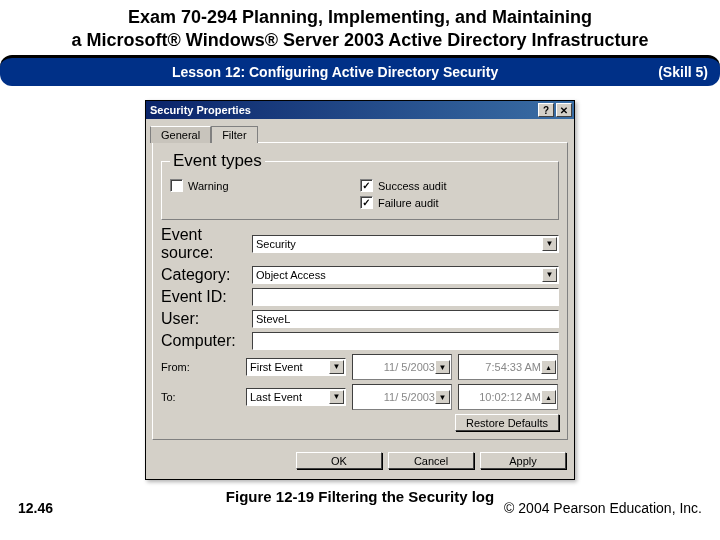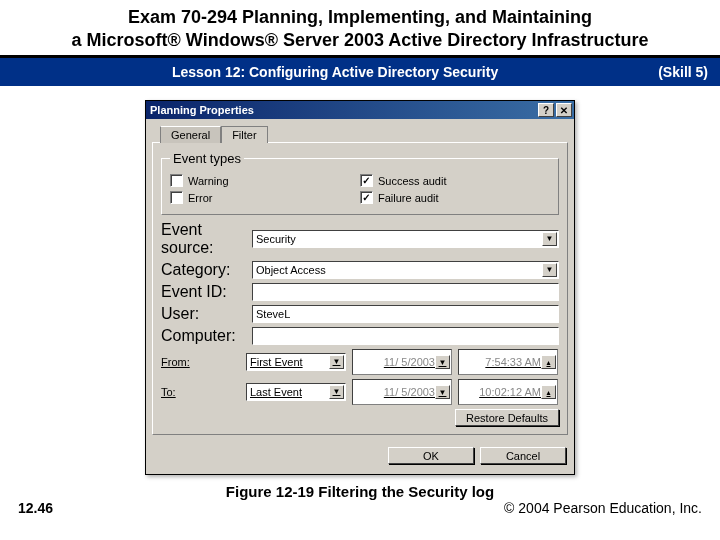--- a/index.html
+++ b/index.html
@@ -19,20 +19,21 @@
   .blue-bar {
     background: #003087;
     color: #fff;
     border-top: 3px solid #000;
     padding: 6px 12px;
     display: flex;
     justify-content: space-between;
     align-items: center;
     font-size: 14px;
     font-weight: bold;
+    border-radius: 12px;
   }
   .lesson { flex: 1; text-align: center; }
   .skill { }
   .dialog-wrap {
     display: flex;
     justify-content: center;
     padding: 14px 0 6px;
   }
   
   .win-dialog {
@@ -57,21 +58,21 @@
   .tb-btn {
     width: 16px; height: 14px;
     background: #D4D0C8;
     border: 1px solid #fff;
     border-right-color:#404040; border-bottom-color:#404040;
     margin-left: 2px;
     display:flex;align-items:center;justify-content:center;
     font-size:10px; color:#000; font-family: Arial;
   }
   .tabs {
-    display:flex; gap:0; padding:6px 14px 0;
+    display:flex; gap:0; padding:6px 4px 0;
   }
   .tab {
     padding: 2px 10px;
     border:1px solid #808080;
     border-bottom:none;
     background:#D4D0C8;
     font-size:11px;
     position:relative;
     top:1px;
   }
@@ -83,21 +84,21 @@
     border-top-color:#fff; border-left-color:#fff;
     padding:8px;
     background:#D4D0C8;
   }
   fieldset.group {
     border:1px solid #808080;
     border-top-color:#fff; border-left-color:#fff;
     padding:6px 8px 8px;
     margin:0 0 6px;
   }
-  fieldset.group legend { font-size:13px; padding:0 3px; }
+  fieldset.group legend { font-size:17px; padding:0 3px; }
   .evtrow { display:flex; }
   .evcol { flex:1; display:flex; flex-direction:column; gap:4px; padding:2px 0;}
   .chk { display:flex; align-items:center; gap:5px; font-size:11px; }
   .chkbox {
     width:13px;height:13px;background:#fff;
     border:1px solid #808080;
     border-right-color:#fff;border-bottom-color:#fff;
     box-shadow: inset 1px 1px 0 #404040;
     display:flex;align-items:center;justify-content:center;
     font-size:10px;line-height:1;
@@ -115,21 +116,21 @@
     padding:0 3px;
     display:flex;align-items:center;justify-content:space-between;
     font-size:11px;
   }
   .combo .dd {
     width:15px;height:14px;background:#D4D0C8;
     border:1px solid #fff;border-right-color:#404040;border-bottom-color:#404040;
     display:flex;align-items:center;justify-content:center;font-size:8px;
     margin-right:-2px;
   }
-  .daterow { display:flex; align-items:center; margin:4px 0; gap:6px;text-decoration:underline; }
+  .daterow { display:flex; align-items:center; margin:4px 0; gap:6px; }
   .daterow label { width:55px; font-size:11px; }
   .daterow .combo { flex:0 0 100px;margin-left:24px; }
   .daterow .dcell {
     flex:0 0 100px;
     background:#fff;
     border:1px solid #808080;
     border-top-color:#404040;border-left-color:#404040;
     height:26px;font-size:11px;padding:0 3px;
     display:flex;align-items:center;justify-content:flex-end;
     color:#888;
@@ -174,41 +175,37 @@
 </div>
 
 <div class="blue-bar">
   <div class="lesson">Lesson 12: Configuring Active Directory Security</div>
   <div class="skill">(Skill 5)</div>
 </div>
 
 <div class="dialog-wrap">
   <div class="win-dialog">
     <div class="titlebar">
-      <span class="t">Planning Properties</span>
+      <span class="t">Security Properties</span>
       <span class="tb-btn">?</span>
       <span class="tb-btn">✕</span>
     </div>
     <div class="tabs">
       <div class="tab inactive">General</div>
       <div class="tab active">Filter</div>
     </div>
     <div class="tab-body">
 
       <fieldset class="group">
         <legend>Event types</legend>
         <div class="evtrow">
           <div class="evcol">
             <div class="chk">
               <span class="chkbox"></span>
               <span>Warning</span>
-            </div>
-            <div class="chk">
-              <span class="chkbox"></span>
-              <span>Error</span>
             </div>
           </div>
           <div class="evcol">
             <div class="chk">
               <span class="chkbox checked"></span>
               <span>Success audit</span>
             </div>
             <div class="chk">
               <span class="chkbox checked"></span>
               <span>Failure audit</span>
@@ -282,20 +279,21 @@
       </div>
 
       <div class="rightbtn">
         <div class="wbtn">Restore Defaults</div>
       </div>
     </div>
 
     <div class="btnrow">
       <div class="wbtn">OK</div>
       <div class="wbtn">Cancel</div>
+      <div class="wbtn">Apply</div>
     </div>
   </div>
 </div>
 
 <div class="figure-caption">Figure 12-19 Filtering the Security log</div>
 
 <div class="footer">
   <span class="pg">12.46</span>
   <span>© 2004 Pearson Education, Inc.</span>
 </div>

